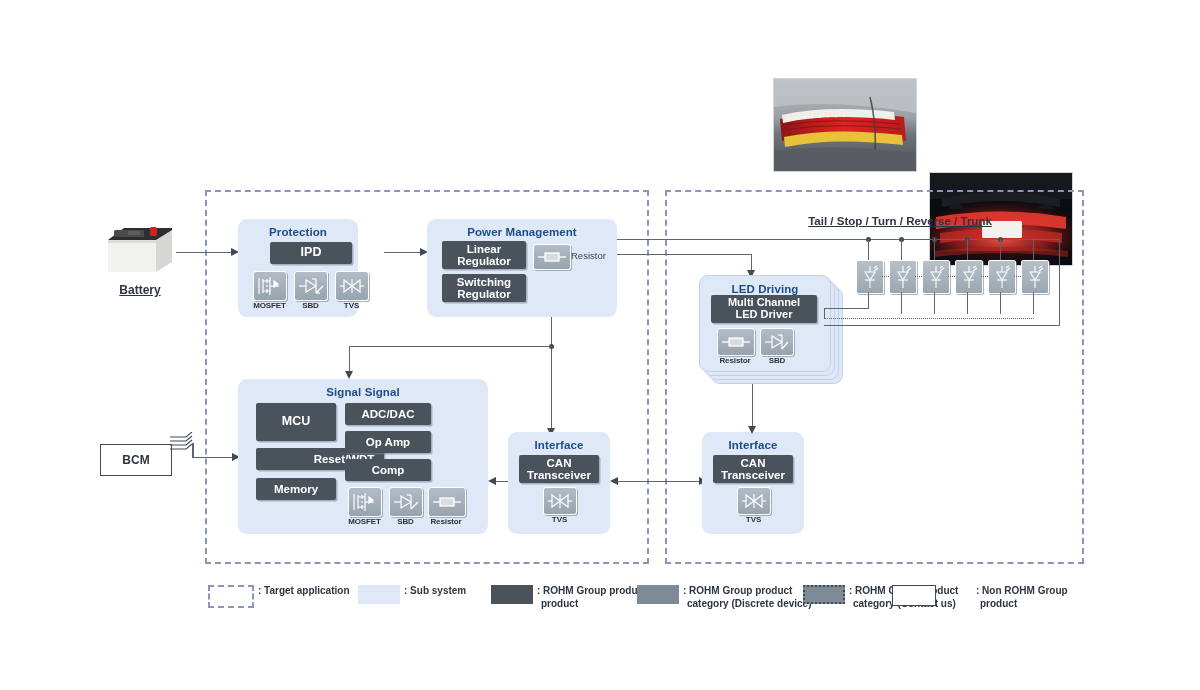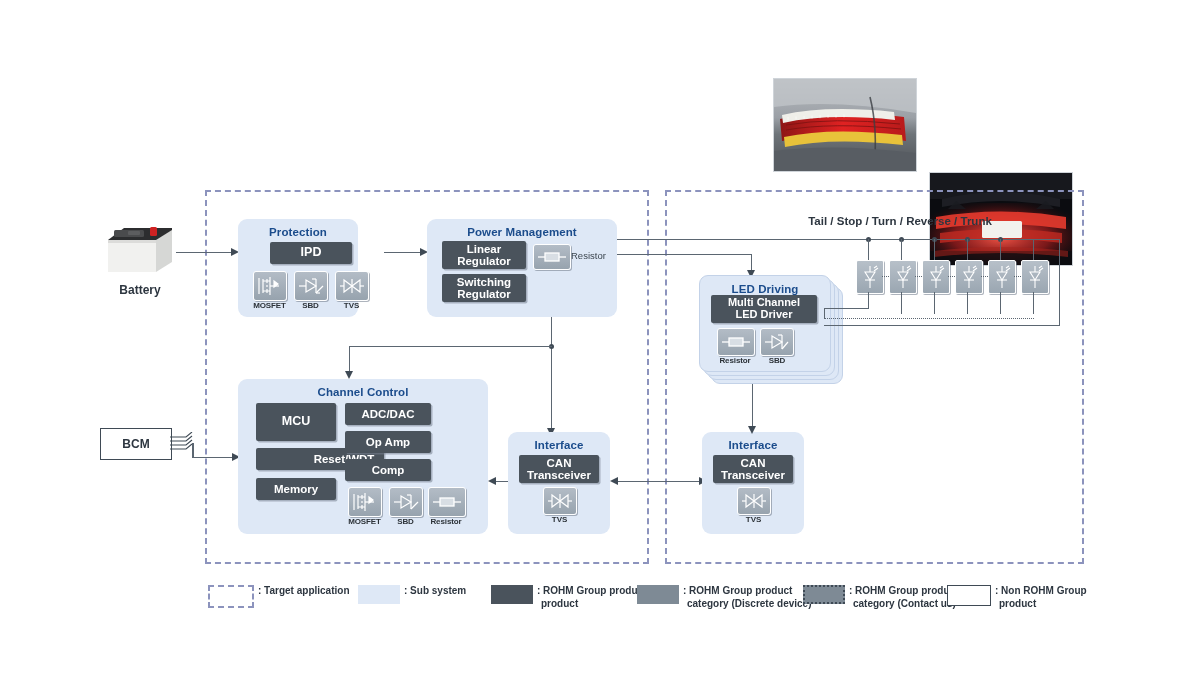--- a/index.html
+++ b/index.html
@@ -28,42 +28,42 @@
   
   .disc{background:linear-gradient(#b3bcc6,#97a3ae);border:1px solid #ffffff;
     border-radius:3px;box-shadow:1px 1px 0 rgba(120,130,145,.6);
     display:flex;align-items:center;justify-content:center;}
   .disc svg{display:block;}
   .disc-label{position:absolute;text-align:center;font-size:8px;font-weight:bold;
     color:#2d3339;letter-spacing:-.1px;}
 
   
   .lbl{color:#3b454e;font-size:11px;}
-  .lbl-b{color:#2d3640;font-size:12px;font-weight:bold;}
+  .lbl-b{color:#2d3640;font-size:12px;font-weight:bold;text-decoration:underline;}
 
   
   .wire-h{background:#5b6671;height:1.4px;}
   .wire-v{background:#5b6671;width:1.4px;}
   .wire-dot{background:#3f4a55;border-radius:50%;width:5px;height:5px;}
   .dotted-h{border-top:1.6px dotted #5b6671;height:0;}
 
   .arrow{width:0;height:0;}
   .arr-r{border-top:4.5px solid transparent;border-bottom:4.5px solid transparent;
          border-left:8px solid #3f4a55;}
   .arr-l{border-top:4.5px solid transparent;border-bottom:4.5px solid transparent;
          border-right:8px solid #3f4a55;}
   .arr-d{border-left:4.5px solid transparent;border-right:4.5px solid transparent;
          border-top:8px solid #3f4a55;}
   .arr-u{border-left:4.5px solid transparent;border-right:4.5px solid transparent;
          border-bottom:8px solid #3f4a55;}
 
   
   .bcm{background:#ffffff;border:1.4px solid #3f4a55;display:flex;
        align-items:center;justify-content:center;font-size:12px;
-       font-weight:bold;color:#2d3640;}
+       font-weight:bold;color:#2d3640;margin-top:16px;}
 
   
   .ledtile{background:linear-gradient(#b7c0c9,#9aa6b1);border:1px solid #ffffff;
     border-radius:2px;box-shadow:1px 1px 0 rgba(120,130,145,.6);
     display:flex;align-items:center;justify-content:center;}
 
   
   .stackcard{background:#dee8f6;border-radius:9px;border:1px solid #c3d2e8;}
 
   
@@ -261,21 +261,21 @@
   <div class="abs arrow arr-d" style="left:747px;top:270px;"></div>
 
   <div class="abs wire-v" style="left:551px;top:317px;height:118px;"></div>
   <div class="abs wire-dot" style="left:549px;top:344px;"></div>
   <div class="abs wire-h" style="left:349px;top:346px;width:203px;"></div>
   <div class="abs wire-v" style="left:349px;top:346px;height:27px;"></div>
   <div class="abs arrow arr-d" style="left:345px;top:371px;"></div>
   <div class="abs arrow arr-d" style="left:547px;top:428px;"></div>
 
   <div class="abs subsys" style="left:238px;top:379px;width:250px;height:155px;">
-    <div class="subsys-title">Channel Control</div>
+    <div class="subsys-title">Signal Signal</div>
   </div>
 
   <div class="abs prod" style="left:256px;top:403px;width:80px;height:38px;">MCU</div>
   <div class="abs prod small" style="left:256px;top:448px;width:80px;height:22px;padding-left:48px;">Reset/WDT</div>
   <div class="abs prod small" style="left:256px;top:478px;width:80px;height:22px;">Memory</div>
 
   <div class="abs prod small" style="left:345px;top:403px;width:86px;height:22px;">ADC/DAC</div>
   <div class="abs prod small" style="left:345px;top:431px;width:86px;height:22px;">Op Amp</div>
   <div class="abs prod small" style="left:345px;top:459px;width:86px;height:22px;">Comp</div>
 
@@ -536,21 +536,21 @@
   </div>
 
   <div class="legend-item" style="left:803px;top:585px;">
     <div class="sw sw-dot"></div>
     <div class="leg-txt">
       <span>: ROHM Group product</span>
       <span class="l2">category (Contact us)</span>
     </div>
   </div>
 
-  <div class="legend-item" style="left:947px;top:585px;">
+  <div class="legend-item" style="left:892px;top:585px;gap:36px;">
     <div class="sw sw-white"></div>
     <div class="leg-txt">
       <span>: Non ROHM Group</span>
       <span class="l2">product</span>
     </div>
   </div>
 
 </div>
 
 </body></html>

